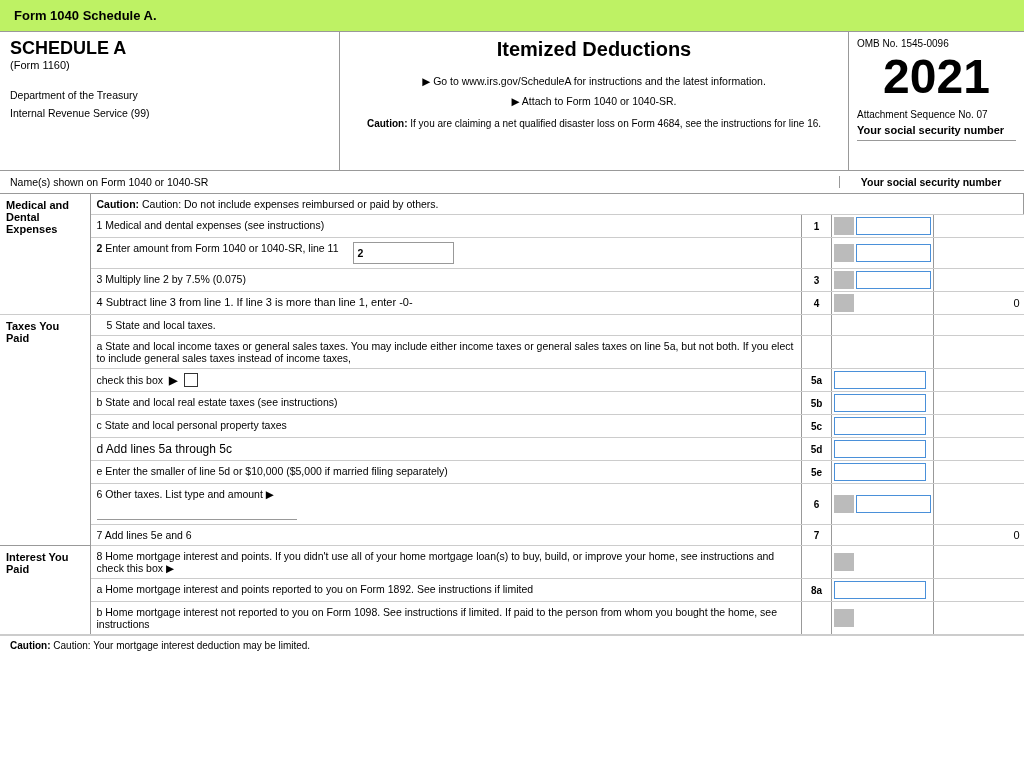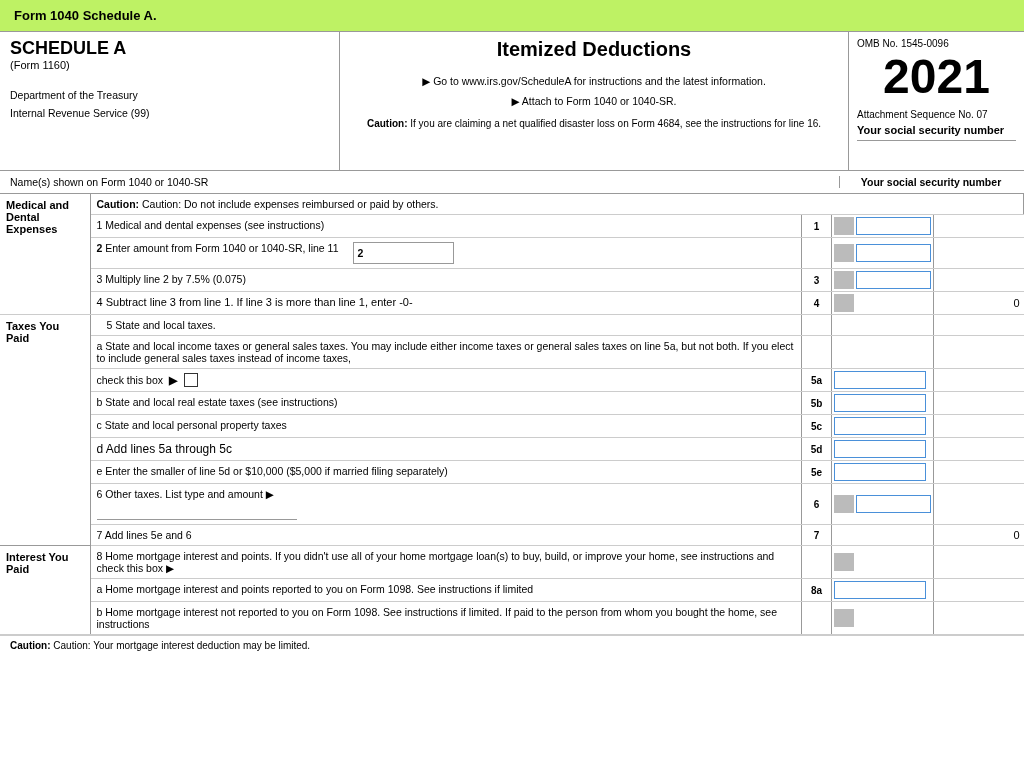--- a/index.html
+++ b/index.html
@@ -389,21 +389,21 @@
       </td>
       <td class="line-num-cell"></td>
       <td class="input-cell">
         <div class="gray-box"></div>
       </td>
       <td class="total-input-cell"></td>
     </tr>
 
     <tr>
       <td class="content-cell" style="font-size:10.5px;">
-        <span>a Home mortgage interest and points reported to you on Form 1098. See instructions if limited</span>
+        <span>a Home mortgage interest and points reported to you on Form 1892. See instructions if limited</span>
       </td>
       <td class="line-num-cell">8a</td>
       <td class="input-cell">
         <input type="text" class="input-box" style="">
       </td>
       <td class="total-input-cell"></td>
     </tr>
 
     <tr>
       <td class="content-cell" style="font-size:10.5px;">

